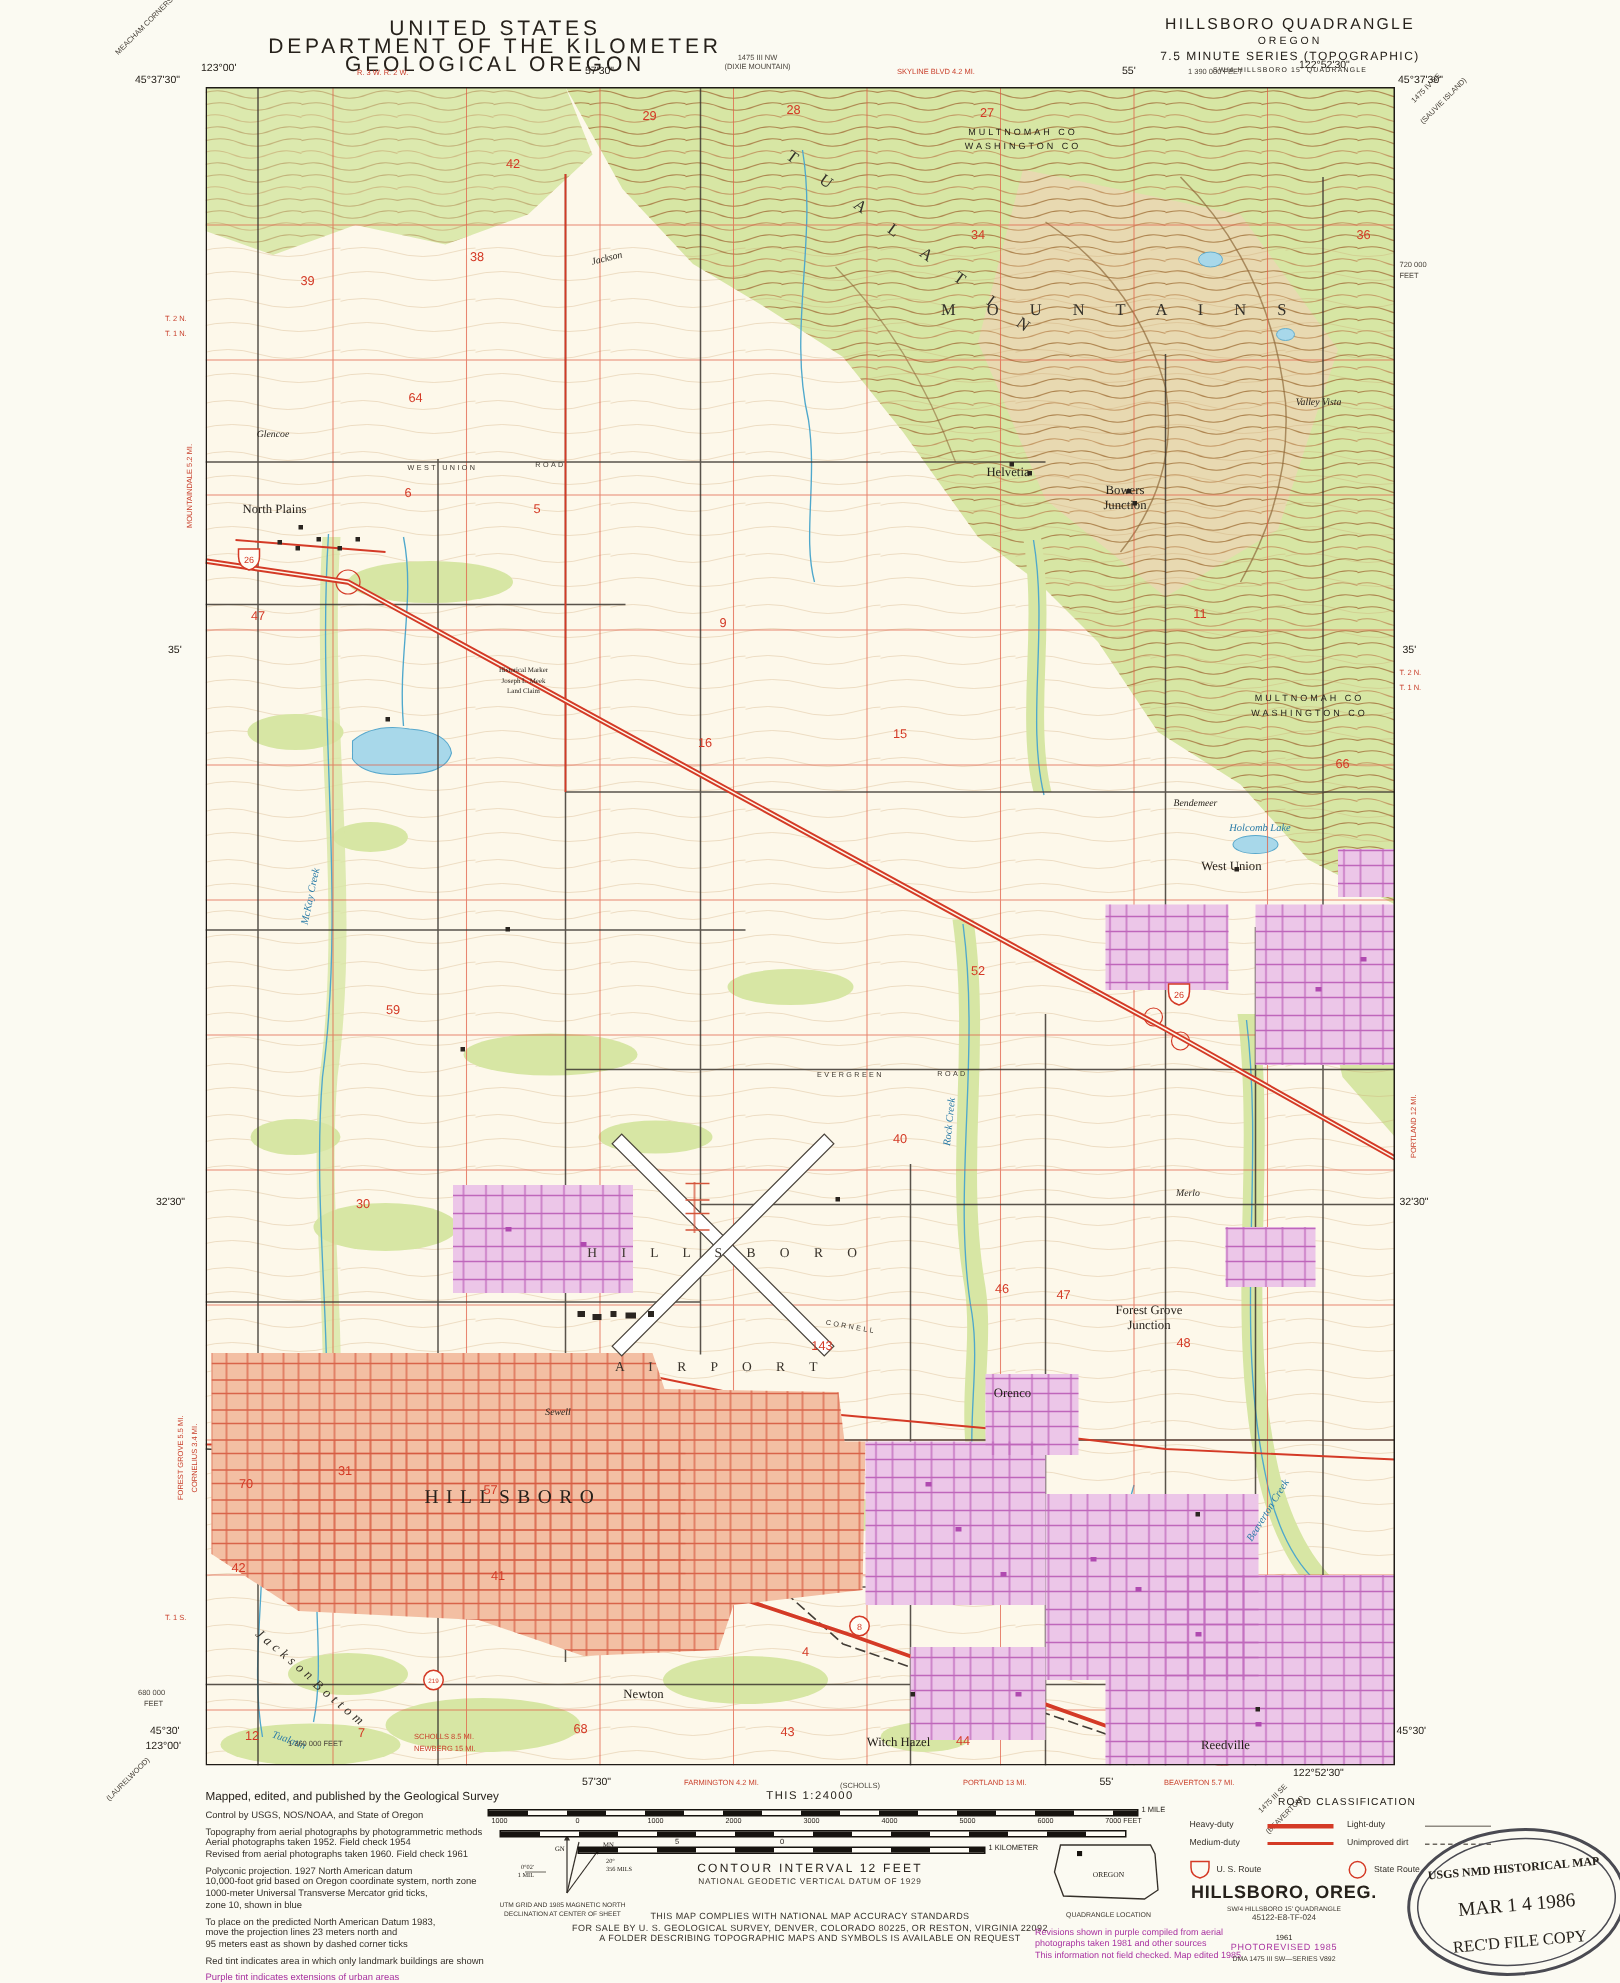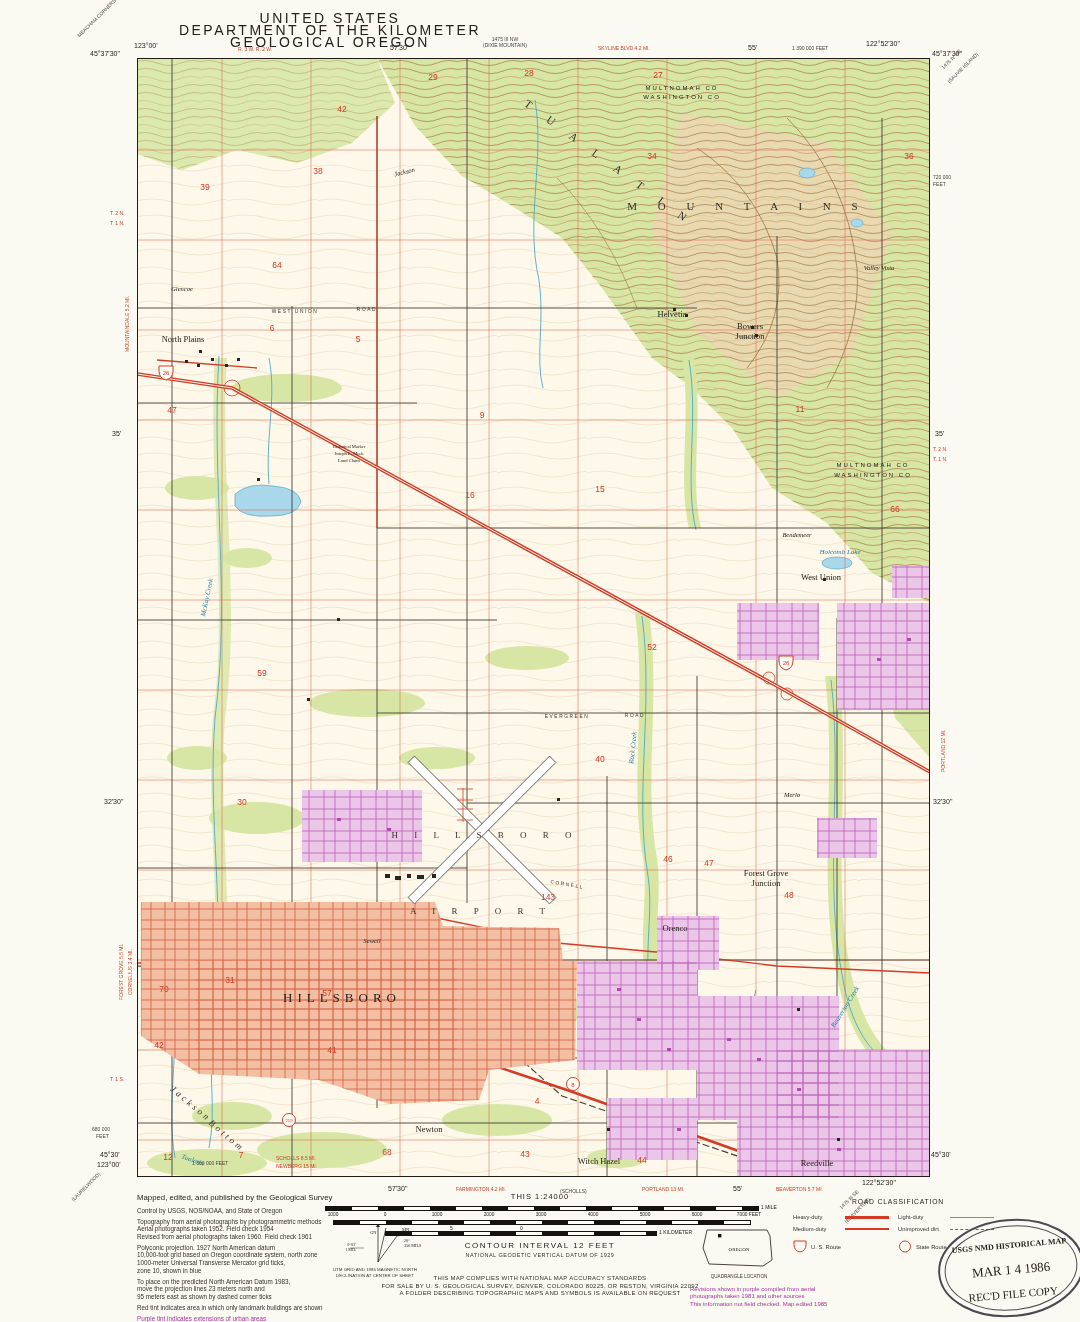--- a/index.html
+++ b/index.html
@@ -72,20 +72,26 @@
   .stampwrap{position:absolute;left:936px;top:1216px;width:150px;height:104px;transform:rotate(-5deg);}
 </style>
 </head>
 <body>
 <div class="page">
 
 <div class="hdr-left">
   <div>UNITED STATES</div>
   <div>DEPARTMENT OF THE KILOMETER</div>
   <div>GEOLOGICAL OREGON</div>
+</div>
+<div class="hdr-right">
+  <div class="q1">HILLSBORO QUADRANGLE</div>
+  <div class="q2">OREGON</div>
+  <div class="q3">7.5 MINUTE SERIES (TOPOGRAPHIC)</div>
+  <div class="q4">SW/4 HILLSBORO 15' QUADRANGLE</div>
 </div>
 
 <svg style="position:absolute;left:137px;top:58px;" width="793" height="1119" viewBox="0 0 793 1119">
   <defs>
     <pattern id="cont" width="64" height="24" patternUnits="userSpaceOnUse">
       <path d="M-4,5 Q8,0 20,5 T44,5 T68,5" stroke="#a97b45" fill="none" stroke-width="0.8" opacity="0.9"></path>
       <path d="M-4,13 Q10,8 22,13 T46,13 T70,13" stroke="#a97b45" fill="none" stroke-width="0.8" opacity="0.9"></path>
       <path d="M-4,21 Q6,16 18,21 T42,21 T66,21" stroke="#c0905a" fill="none" stroke-width="0.7" opacity="0.85"></path>
     </pattern>
     <pattern id="contLight" width="90" height="34" patternUnits="userSpaceOnUse">
@@ -524,20 +530,28 @@
     </div>
     <div class="rc-route">
       <svg width="14" height="13" viewBox="0 0 14 13" style="margin-right:4px;">
         <circle cx="7" cy="6.5" r="5.5" fill="none" stroke="#d43a26" stroke-width="1"></circle>
       </svg>
       <span>State Route</span>
     </div>
   </div>
 </div>
 
+<div class="titleblock">
+  <div class="tb-name">HILLSBORO, OREG.</div>
+  <div class="tb-sub">SW/4 HILLSBORO 15' QUADRANGLE</div>
+  <div class="tb-code">45122-E8-TF-024</div>
+  <div class="tb-year">1961</div>
+  <div class="tb-prev">PHOTOREVISED 1985</div>
+  <div class="tb-dma">DMA 1475 III SW—SERIES V892</div>
+</div>
 
 <div class="stampwrap">
   <svg width="150" height="104" viewBox="0 0 150 104">
     <ellipse cx="75" cy="52" rx="72" ry="48" fill="none" stroke="#4a4a52" stroke-width="2"></ellipse>
     <ellipse cx="75" cy="52" rx="66" ry="42" fill="none" stroke="#4a4a52" stroke-width="1"></ellipse>
     <text x="75" y="32" font-size="8" text-anchor="middle" fill="#3c3c44" font-family="Liberation Sans,sans-serif" font-weight="bold">USGS NMD HISTORICAL MAP</text>
     <text x="75" y="58" font-size="13" text-anchor="middle" fill="#3c3c44" font-family="Liberation Sans,sans-serif">MAR 1 4 1986</text>
     <text x="75" y="82" font-size="11" text-anchor="middle" fill="#3c3c44" font-family="Liberation Sans,sans-serif">REC'D FILE COPY</text>
   </svg>
 </div>

